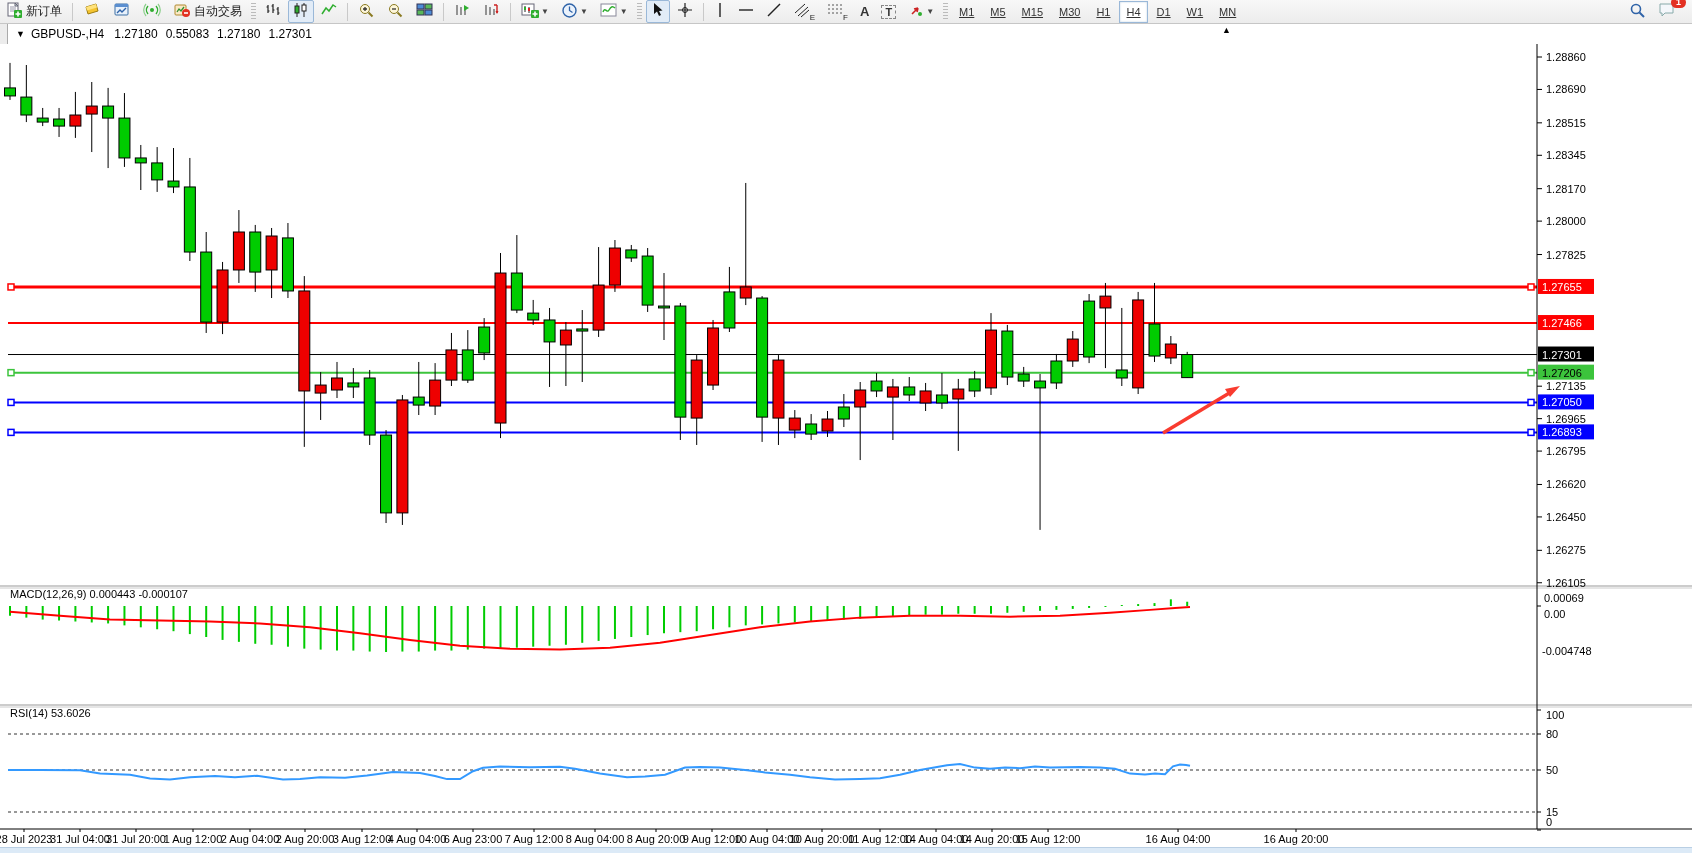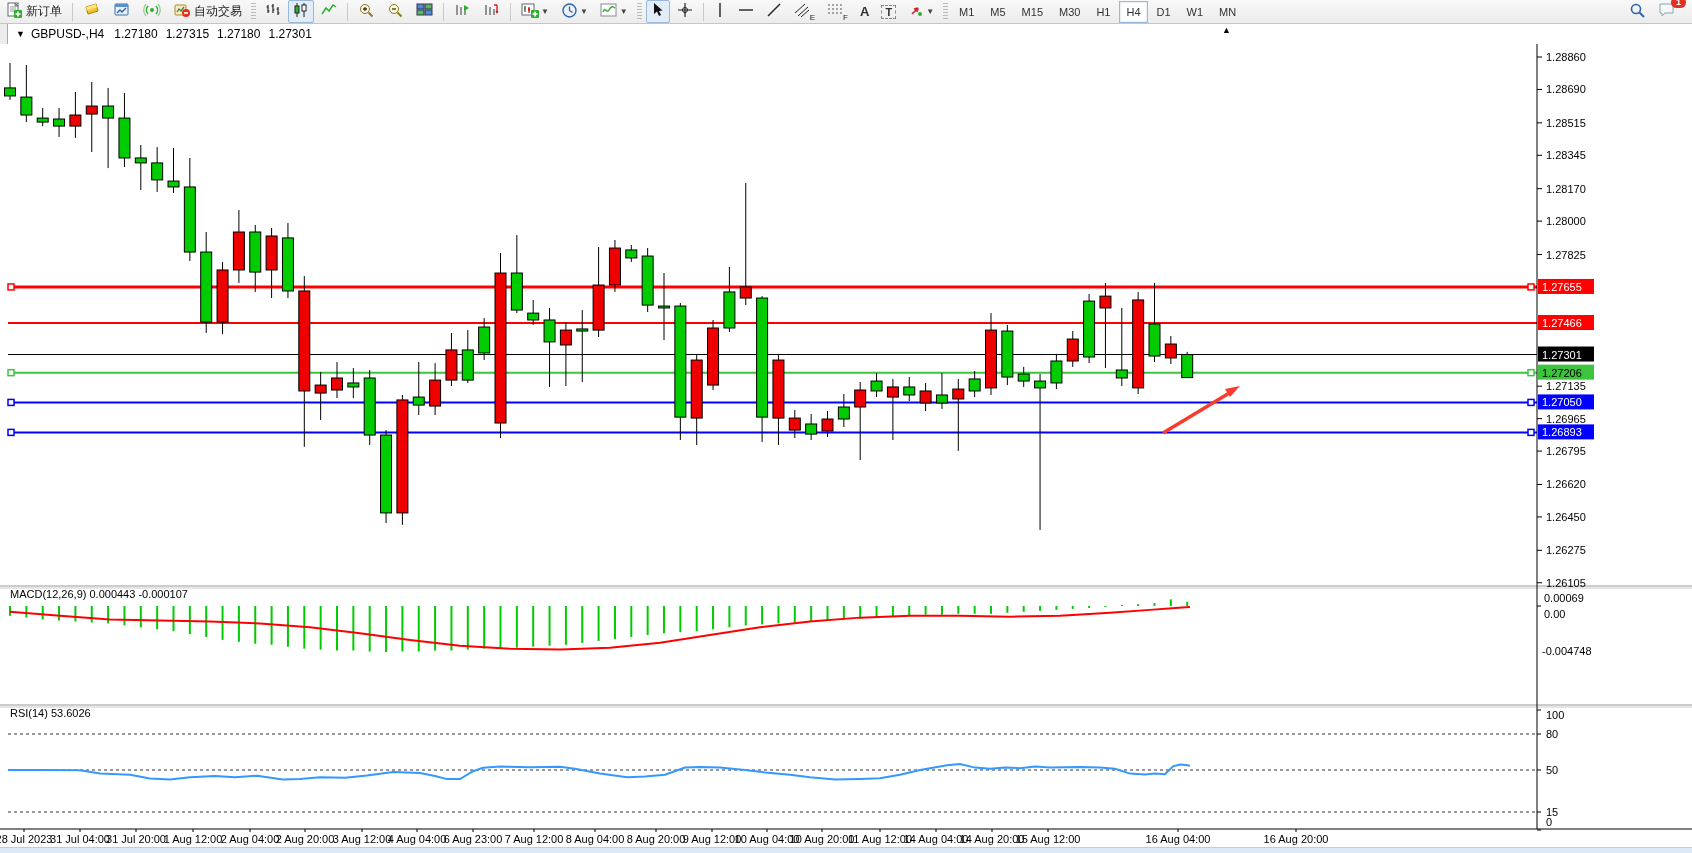--- a/index.html
+++ b/index.html
@@ -5,21 +5,21 @@
   html,body{margin:0;padding:0;background:#fff;font-family:"Liberation Sans",sans-serif;}
   #app{position:relative;width:1692px;height:853px;overflow:hidden;background:#4c1d95;}
   
   #toolbar{position:absolute;left:0;top:0;width:1692px;height:23px;background:linear-gradient(#f8f8f8,#ececec);border-bottom:1px solid #c6c6c6;display:flex;align-items:center;font-size:12px;color:#222;}
   .tbtn{height:21px;display:flex;align-items:center;padding:0 4px;margin:0 1px;border:1px solid transparent;border-radius:2px;cursor:default;}
   .tbtn.pressed{background:#e2ecf7;border:1px solid #9ab8d8;}
   .tlabel{margin-left:3px;font-size:12px;}
   .sep{width:1px;height:18px;background:#c9c9c9;margin:0 4px;}
   .grip{width:5px;height:18px;margin:0 3px;background:repeating-linear-gradient(#bbb 0 1px,transparent 1px 3px);}
   .dd{font-size:8px;color:#444;margin-left:2px;}
-  .tfbtn{height:20px;padding:0 6px;display:flex;align-items:center;font-size:11px;color:#333;border:1px solid transparent;margin:0 1px;}
+  .tfbtn{height:20px;padding:0 6px;display:flex;align-items:center;font-size:11px;color:#333;border:1px solid transparent;margin:0 1px;text-decoration:underline;}
   .tfbtn.active{background:#fff;border:1px solid #9ab8d8;box-shadow:inset 0 0 2px #bcd;}
   #tb-right{margin-left:auto;display:flex;align-items:center;padding-right:10px;}
   .badge{position:absolute;top:-4px;right:-6px;background:#e33022;color:#fff;border-radius:8px;font-size:9px;line-height:11px;min-width:11px;text-align:center;padding:0 2px;font-weight:bold;}
   
   #chartwin{position:absolute;left:0;top:24px;width:1692px;height:829px;background:#fff;}
   #leftframe{position:absolute;left:0;top:0;width:7px;height:829px;background:#ececec;border-right:1px solid #aaa;}
   #chead{position:absolute;left:8px;top:0;width:1684px;height:20px;background:#fff;display:flex;align-items:center;font-size:12px;color:#000;border-bottom:1px solid #e0e0e0;}
   #chead .tri{font-size:9px;margin:0 6px 0 8px;}
   #chead b{font-weight:normal;margin-right:10px;}
   #chead span.q{margin-right:8px;}
@@ -243,21 +243,21 @@
       </div>
     </div>
   </div>
 
   <div id="chartwin">
     <div id="leftframe"></div>
     <div id="chead">
       <span class="tri">▼</span>
       <b>GBPUSD-,H4</b>
       <span class="q">1.27180</span>
-      <span class="q">1.27315</span>
+      <span class="q">0.55083</span>
       <span class="q">1.27180</span>
       <span class="q">1.27301</span>
       <span id="shiftmark">▲</span>
     </div>
     <svg id="csvg" width="1692" height="803">
         <rect x="0" y="0" width="1692" height="803" fill="#ffffff"></rect>
         <line x1="0" y1="542" x2="1692" y2="542" stroke="#999"></line>
         <line x1="0" y1="544" x2="1692" y2="544" stroke="#ccc"></line>
         <line x1="0" y1="661" x2="1692" y2="661" stroke="#999"></line>
         <line x1="0" y1="663" x2="1692" y2="663" stroke="#ccc"></line>

